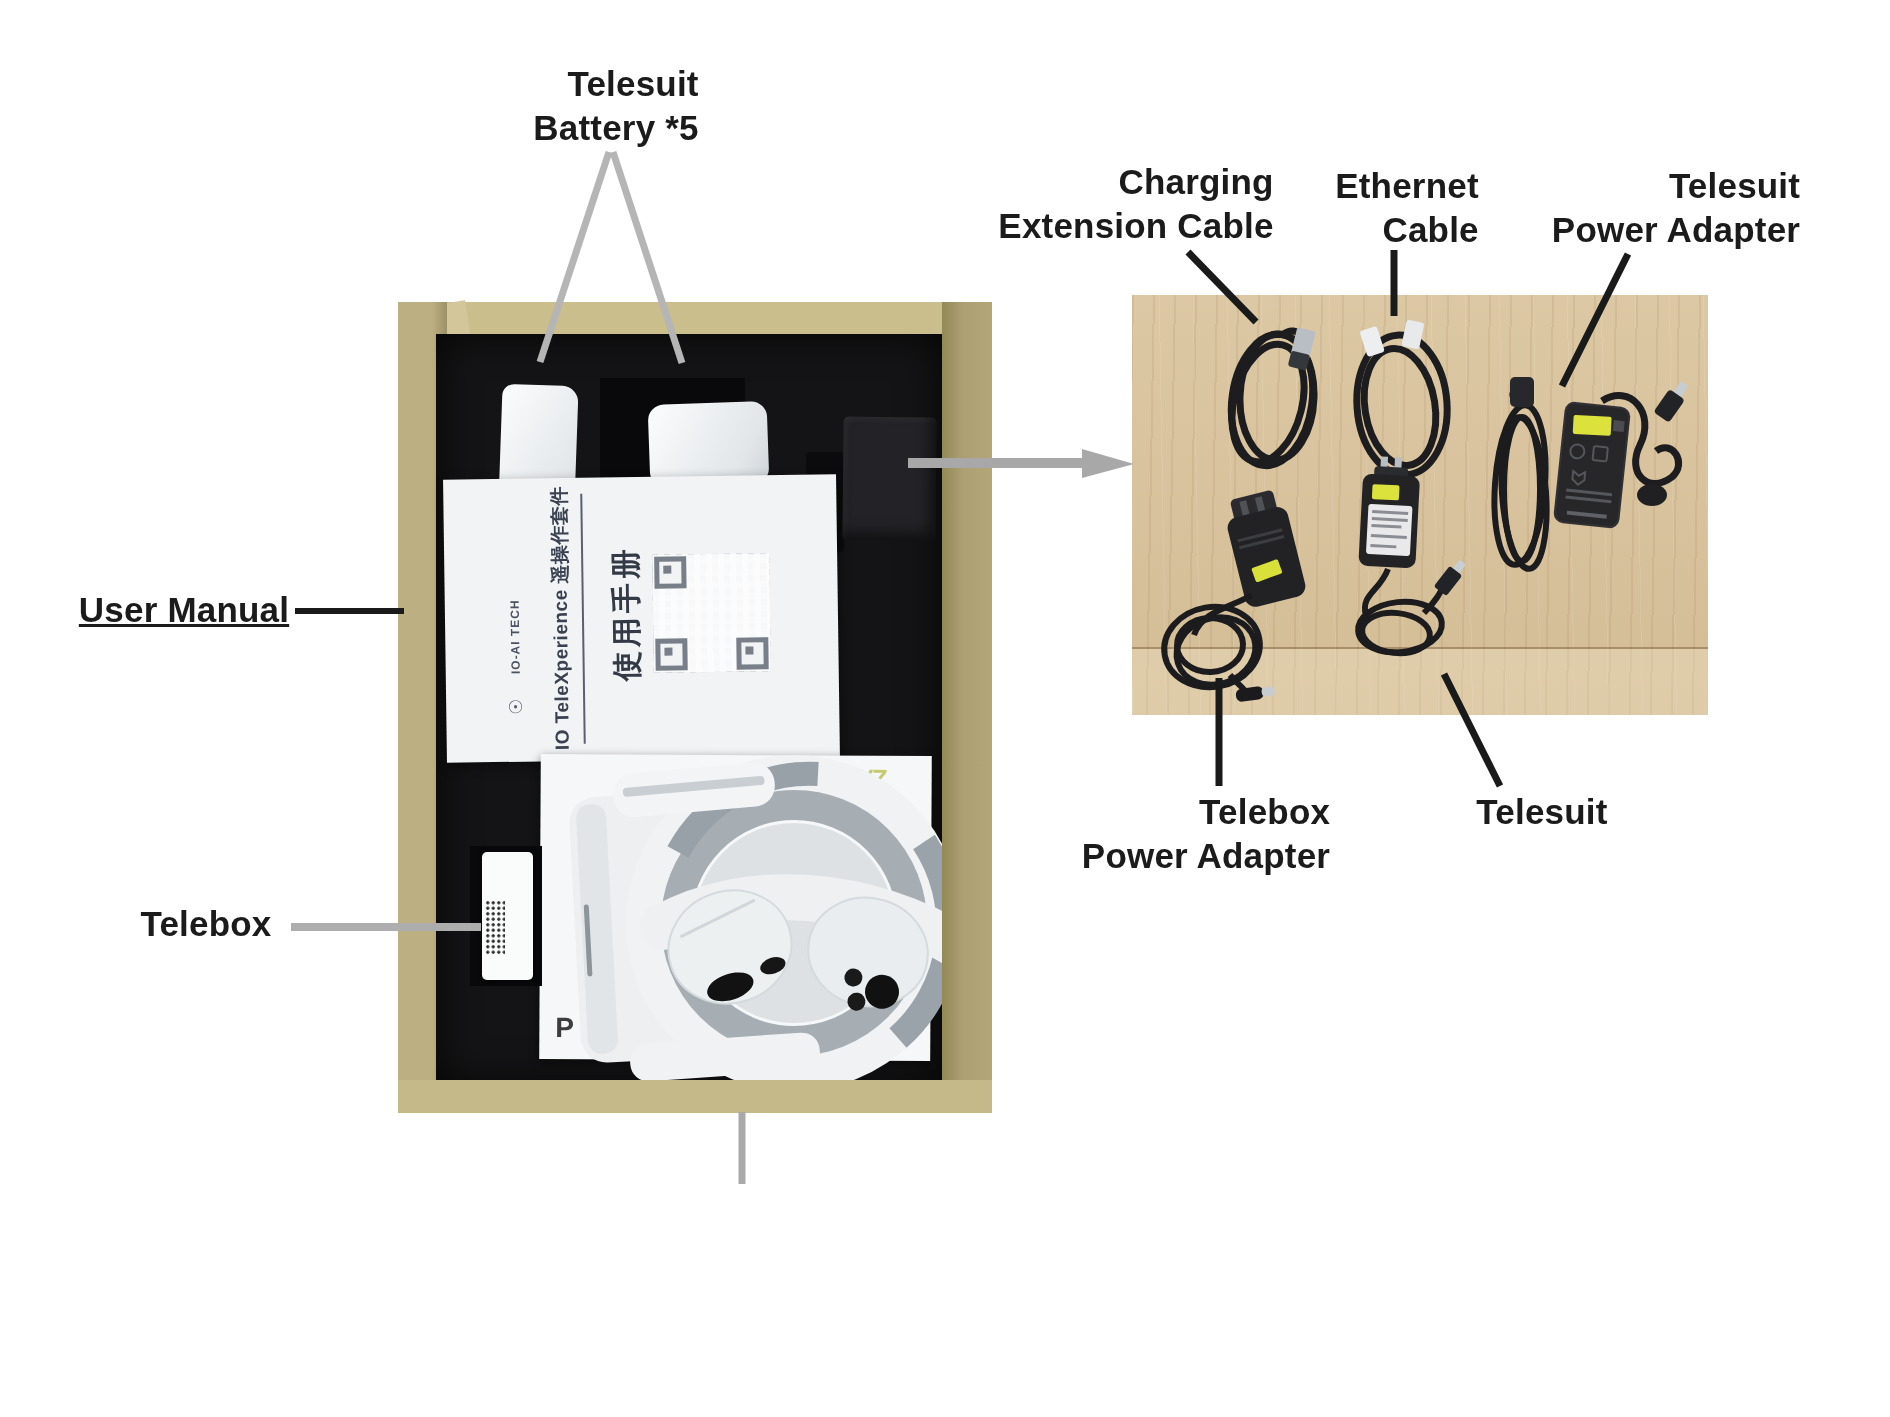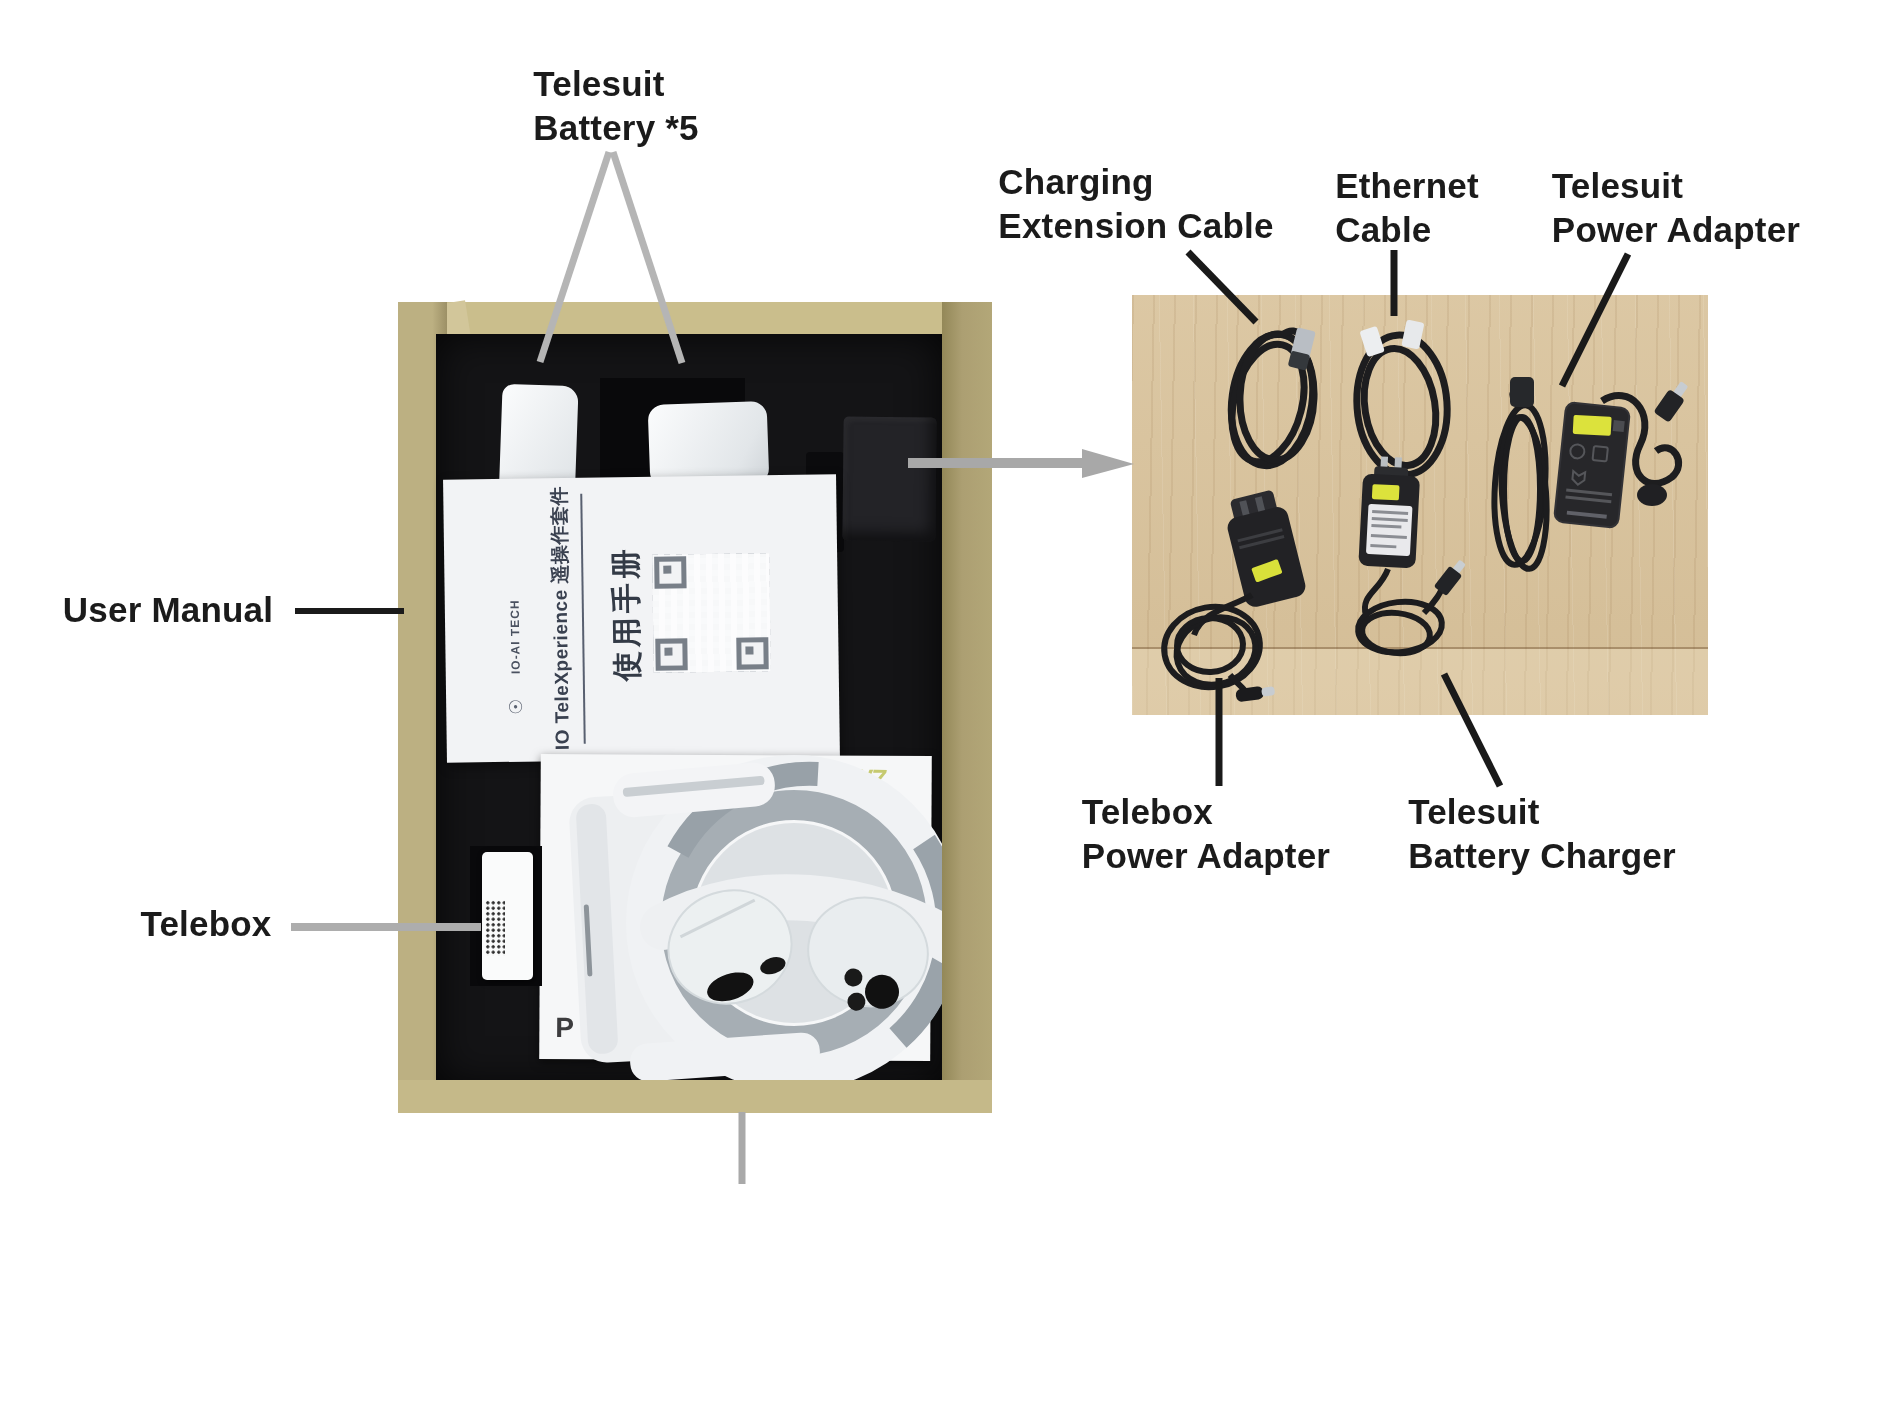--- a/index.html
+++ b/index.html
@@ -1,20 +1,20 @@
 <!DOCTYPE html>
 <html><head>
 <meta charset="utf-8">
 <style>
   html,body{margin:0;padding:0;background:#ffffff;}
   #page{position:relative;width:1890px;height:1417px;background:#ffffff;overflow:hidden;
         font-family:"Liberation Sans",sans-serif;}
   .abs{position:absolute;}
   
-  .lbl{position:absolute;transform:translateX(-50%);text-align:left;white-space:nowrap;
+  .lbl{position:absolute;transform:translateX(-50%);text-align:right;white-space:nowrap;
        font:700 35px/44px "Liberation Sans",sans-serif;color:#1b1b1b;letter-spacing:.2px;}
   
   #photoL{position:absolute;left:398px;top:302px;width:594px;height:811px;
           background:linear-gradient(100deg,#c2b685,#b0a476);}
   #photoL .wallTop{position:absolute;left:0;top:0;width:594px;height:33px;background:#cabe8c;}
   #photoL .tape{position:absolute;left:18px;top:2px;width:52px;height:34px;background:#d2c69a;transform:rotate(-9deg);}
   #photoL .wallLeft{position:absolute;left:0;top:0;width:49px;height:811px;
           background:linear-gradient(90deg,#bcb082 70%,#9c9066);}
   #photoL .wallRight{position:absolute;left:544px;top:0;width:50px;height:811px;
           background:linear-gradient(90deg,#938858,#ac9f72 40%,#b3a778);}
@@ -292,28 +292,27 @@
     <div>Extension Cable</div>
   </div>
   <div class="lbl" style="left:1407px;top:164px;">
     <div>Ethernet</div>
     <div>Cable</div>
   </div>
   <div class="lbl" style="left:1676px;top:164px;">
     <div>Telesuit</div>
     <div>Power Adapter</div>
   </div>
-  <div class="lbl" style="left:168px;top:588px;">
+  <div class="lbl" style="left:184px;top:588px;text-decoration:underline;">
     <div>User Manual</div>
   </div>
   <div class="lbl" style="left:206px;top:902px;">
     <div>Telebox</div>
   </div>
   <div class="lbl" style="left:1206px;top:790px;">
     <div>Telebox</div>
     <div>Power Adapter</div>
   </div>
   <div class="lbl" style="left:1542px;top:790px;">
     <div>Telesuit</div>
-    <div>Battery Charger</div>
   </div>
 
 </div>
 
 </body></html>

